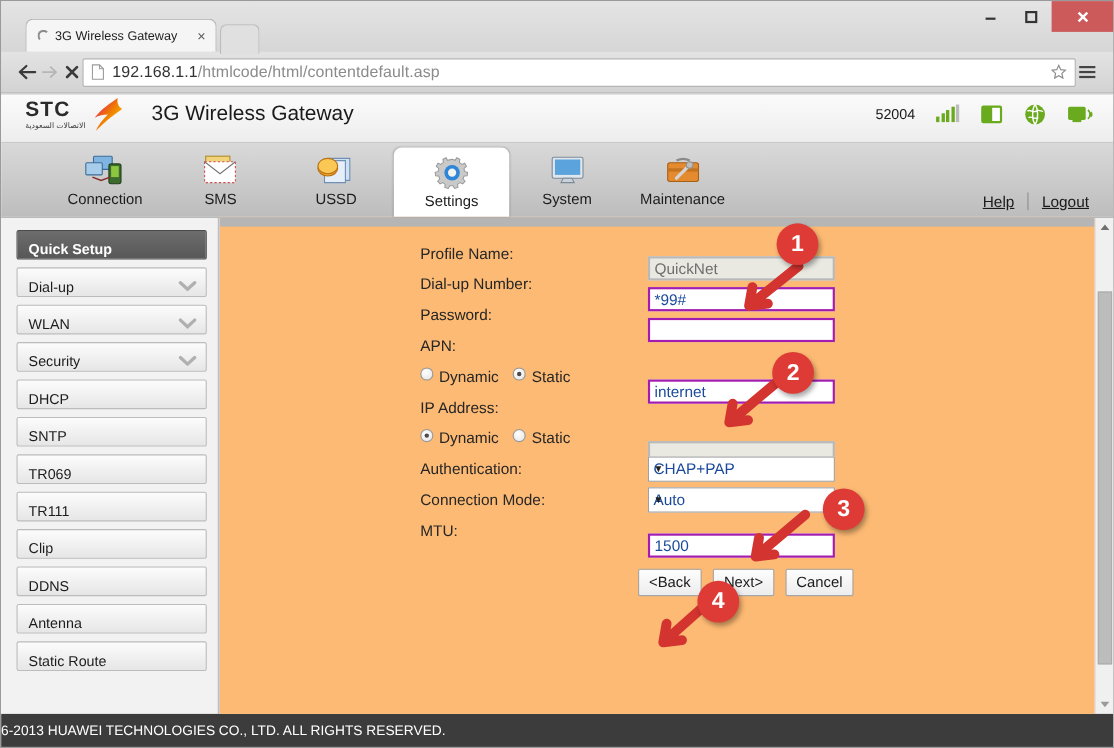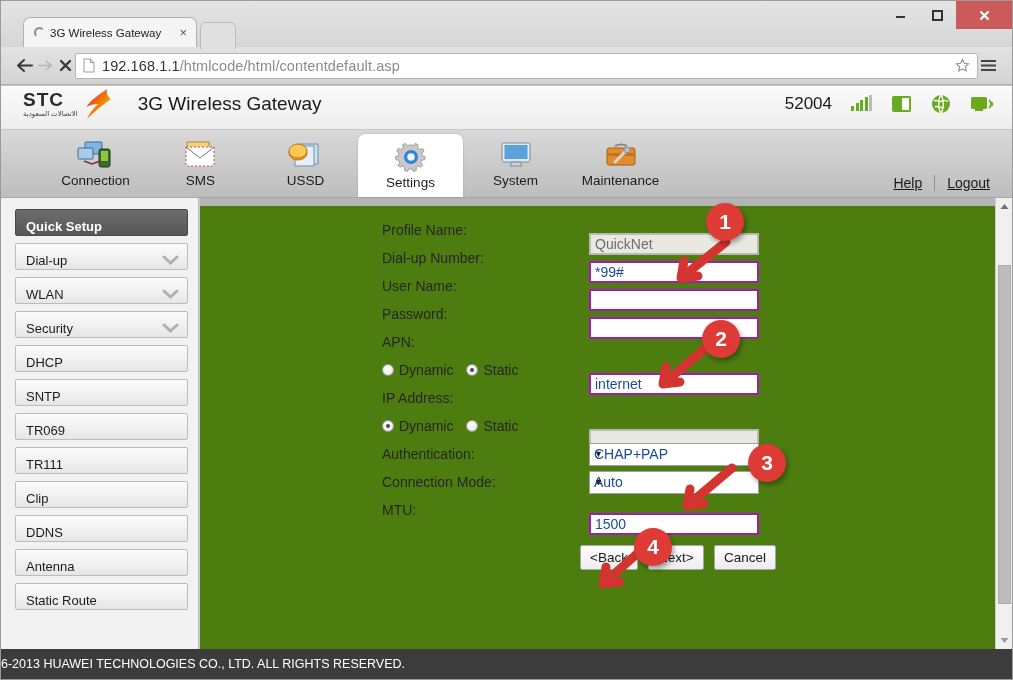--- a/index.html
+++ b/index.html
@@ -100,21 +100,21 @@
     font-size: 19px; font-weight: bold; letter-spacing: 1px;
     color: #2b2b2b; line-height: 1;
   }
   .stc-ar { font-size: 7px; color: #3b3b3b; letter-spacing: .3px; margin-top: 1px; }
   #sitetitle {
     margin-left: 22px; font-size: 19px; color: #1a1a1a;
   }
   #statusgroup {
     margin-left: auto; display: flex; align-items: center; gap: 19px;
   }
-  #imei { font-size: 17px; color: #1a1a1a; }
+  #imei { font-size: 13px; color: #1a1a1a; }
   .bars { display: flex; align-items: flex-end; gap: 1.5px; height: 15px; }
   .bars i { width: 3px; background: #6aaa1e; display: block; }
 
   
   #navbar {
     height: 68px; flex: none; position: relative;
     background: linear-gradient(#d9d9d9, #bdbdbd);
     border-bottom: 1px solid #a8a8a8;
     display: flex; align-items: stretch; padding-left: 42px;
   }
@@ -155,21 +155,21 @@
     padding: 8px 8px 0 10px;
     font-size: 13px; color: #1c1c1c;
   }
   .side.active {
     background: linear-gradient(#6d6d6d, #575757);
     border-color: #4a4a4a; color: #fff; font-weight: bold;
   }
   .side .chev { margin-left: auto; }
 
   #content {
-    flex: 1; position: relative; background: #4d7c0f;
+    flex: 1; position: relative; background: #fdba74;
     border-left: 1px solid #cfcfcf;
     overflow: hidden;
   }
   #content::before {
     content: ""; position: absolute; left: 0; right: 0; top: 0;
     height: 8px; background: #b5b5b5;
   }
 
   
   #form {
@@ -192,21 +192,21 @@
   }
   .fld.disabled { background: #e9e9e2; border-color: #b9b9b9; color: #6f6f6f; }
   .sel {
     width: 170px; height: 23px;
     border: 1px solid #a0a0a0; background: #fff;
     font-size: 14px; color: #1b4a9c;
     display: flex; align-items: center; padding: 0 4px;
   }
   .sel .arrow { margin-left: auto; font-size: 9px; color: #222; }
   .radio-pair { display: flex; align-items: center; gap: 13px; font-size: 14px; color: #262626; }
-  .radio-pair span { display: flex; align-items: center; gap: 5px; }
+  .radio-pair span { display: flex; gap: 5px; }
   .rb {
     width: 12px; height: 12px; border-radius: 50%;
     border: 1px solid #9a9a9a;
     background: radial-gradient(circle at 40% 35%, #fff, #e2e2e2);
     display: inline-block; position: relative;
   }
   .rb.on::after {
     content: ""; position: absolute; left: 3px; top: 3px;
     width: 4px; height: 4px; border-radius: 50%; background: #4a4a4a;
   }
@@ -519,24 +519,20 @@
             <div class="row">
               <div class="lab">Profile Name:</div>
               <div class="fld disabled">QuickNet</div>
             </div>
 
             <div class="row">
               <div class="lab">Dial-up Number:</div>
               <div class="fld">*99#</div>
             </div>
 
-            <div class="row">
-              <div class="lab">User Name:</div>
-              <div class="fld"></div>
-            </div>
 
             <div class="row">
               <div class="lab">Password:</div>
               <div class="fld"></div>
             </div>
 
             <div class="row">
               <div class="lab">APN:</div>
             </div>
 

